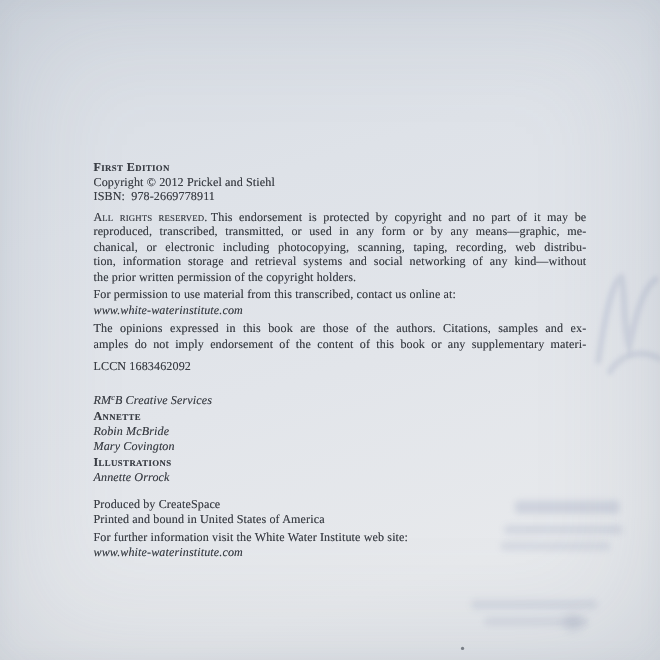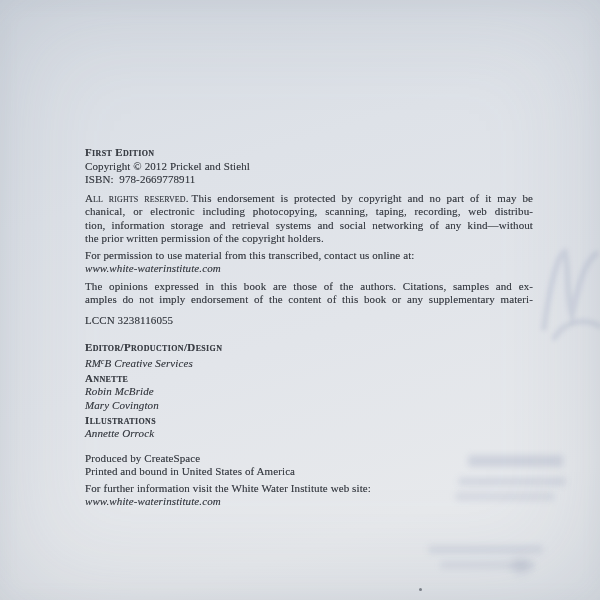--- a/index.html
+++ b/index.html
@@ -83,39 +83,39 @@
   <div class="content">
 
     <div class="ln lab">First Edition</div>
     <div class="ln">Copyright © 2012 Prickel and Stiehl</div>
     <div class="ln pre">ISBN:  978-2669778911</div>
 
     <div class="mt-rights">
       <div class="ln just">
         <span class="lead">All rights reserved.</span><span>This endorsement is protected by copyright and no part of it may be</span>
       </div>
+      <div class="ln just">reproduced, transcribed, transmitted, or used in any form or by any means—graphic, me-</div>
       <div class="ln just">chanical, or electronic including photocopying, scanning, taping, recording, web distribu-</div>
       <div class="ln just">tion, information storage and retrieval systems and social networking of any kind—without</div>
       <div class="ln">the prior written permission of the copyright holders.</div>
     </div>
 
     <div class="mt-perm">
       <div class="ln">For permission to use material from this transcribed, contact us online at:</div>
       <div class="ln it">www.white-waterinstitute.com</div>
     </div>
 
     <div class="mt-opin">
       <div class="ln just">The opinions expressed in this book are those of the authors. Citations, samples and ex-</div>
       <div class="ln just">amples do not imply endorsement of the content of this book or any supplementary materi-</div>
     </div>
 
-    <div class="ln mt-lccn">LCCN 3238116055</div>
+    <div class="ln mt-lccn">LCCN 1683462092</div>
 
     <div class="mt-editor">
-      <div class="ln lab">Editor/Production/Design</div>
       <div class="ln it"><span>RM</span><span class="sup">c</span><span>B Creative Services</span></div>
     </div>
 
     <div class="mt-group">
       <div class="ln lab">Annette</div>
       <div class="ln it">Robin McBride</div>
       <div class="ln it">Mary Covington</div>
     </div>
 
     <div class="mt-group">

